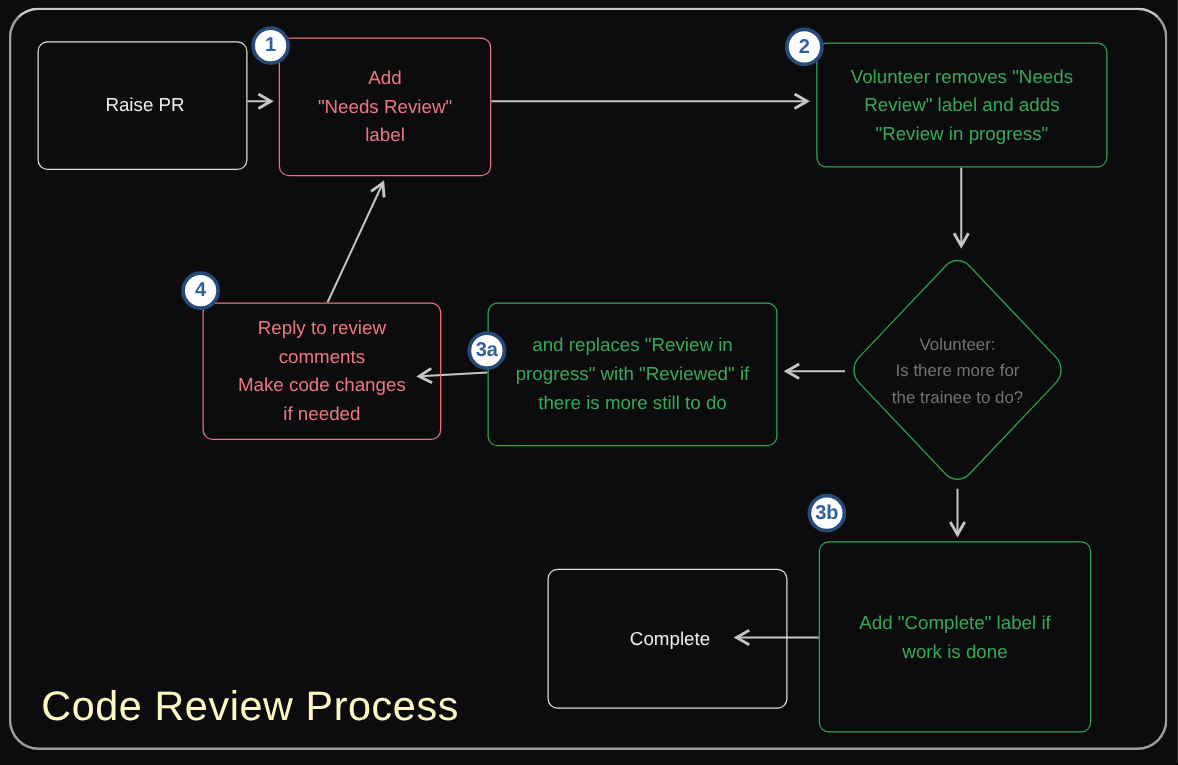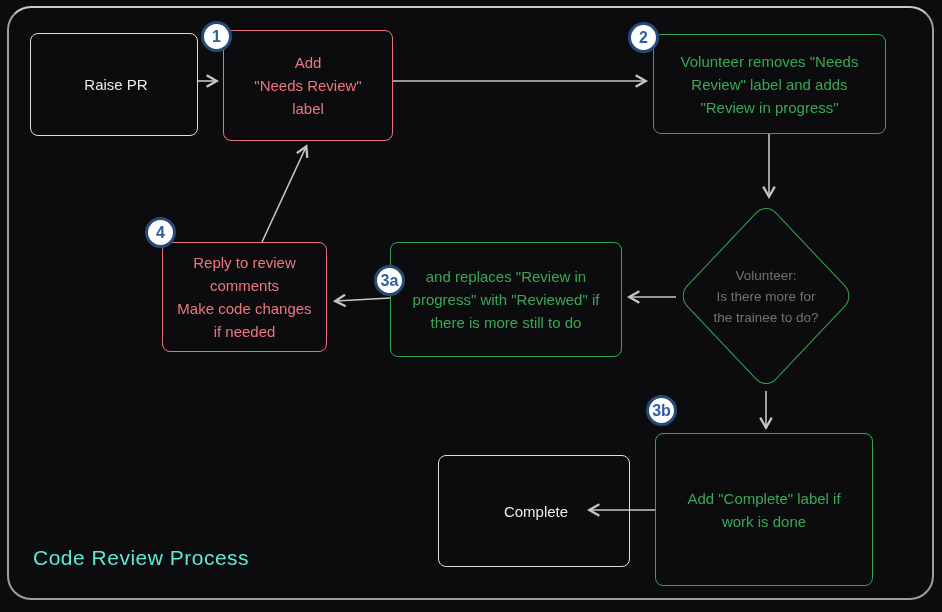--- a/index.html
+++ b/index.html
@@ -17,21 +17,21 @@
     align-items:center;text-align:center;border:1.6px solid;border-radius:8px;
     font-size:15px;line-height:23px;box-sizing:border-box;padding:4px 8px;
   }
   .node--neutral{border-color:#dedede;color:#ececec;padding-left:12px;}
   .node--red{border-color:#e8737c;color:#ed7780;}
   .node--green{border-color:#33a452;color:#37a956;}
   .n-raise{left:30px;top:33px;width:168px;height:103px;}
   .n-needs{left:223px;top:30px;width:170px;height:111px;}
   .n-removes{left:653px;top:34px;width:233px;height:100px;}
   .n-leaves{left:390px;top:242px;width:232px;height:115px;}
-  .n-reply{left:162px;top:242px;width:165px;height:110px;}
+  .n-reply{left:162px;top:242px;width:191px;height:110px;}
   .n-addcomplete{left:655px;top:433px;width:218px;height:153px;}
   .n-complete{left:438px;top:455px;width:192px;height:112px;}
   .diamond-wrap{position:absolute;left:677px;top:202px;width:178px;height:188px;}
   .diamond-shape{
     position:absolute;left:50%;top:50%;width:126px;height:126px;
     transform:translate(-50%,-50%) scaleY(1.056) rotate(45deg);
     border:1.6px solid #33a452;border-radius:14px;box-sizing:border-box;
   }
   .diamond-text{
     position:absolute;inset:0;display:flex;flex-direction:column;
@@ -43,22 +43,22 @@
     background:#ffffff;border:3px solid #274b79;box-sizing:border-box;
     display:flex;align-items:center;justify-content:center;
     color:#2e5f9e;font-size:16px;font-weight:bold;z-index:5;
   }
   .b1{left:201px;top:21px;}
   .b2{left:628px;top:22px;}
   .b3a{left:374px;top:217px;margin-top:48px;}
   .b4{left:145px;top:217px;}
   .b3b{left:646px;top:395px;}
   .title{
-    position:absolute;left:33px;top:546px;font-size:21px;font-weight:500;
-    color:#5eead4;letter-spacing:0.5px;white-space:nowrap;
+    position:absolute;left:33px;top:546px;font-size:33px;font-weight:500;
+    color:#fef9c3;letter-spacing:0.5px;white-space:nowrap;
   }
   .arrows{position:absolute;inset:0;pointer-events:none;}
 </style>
 </head>
 <body>
 
 <div class="canvas">
 
   <div class="frame"></div>
 

